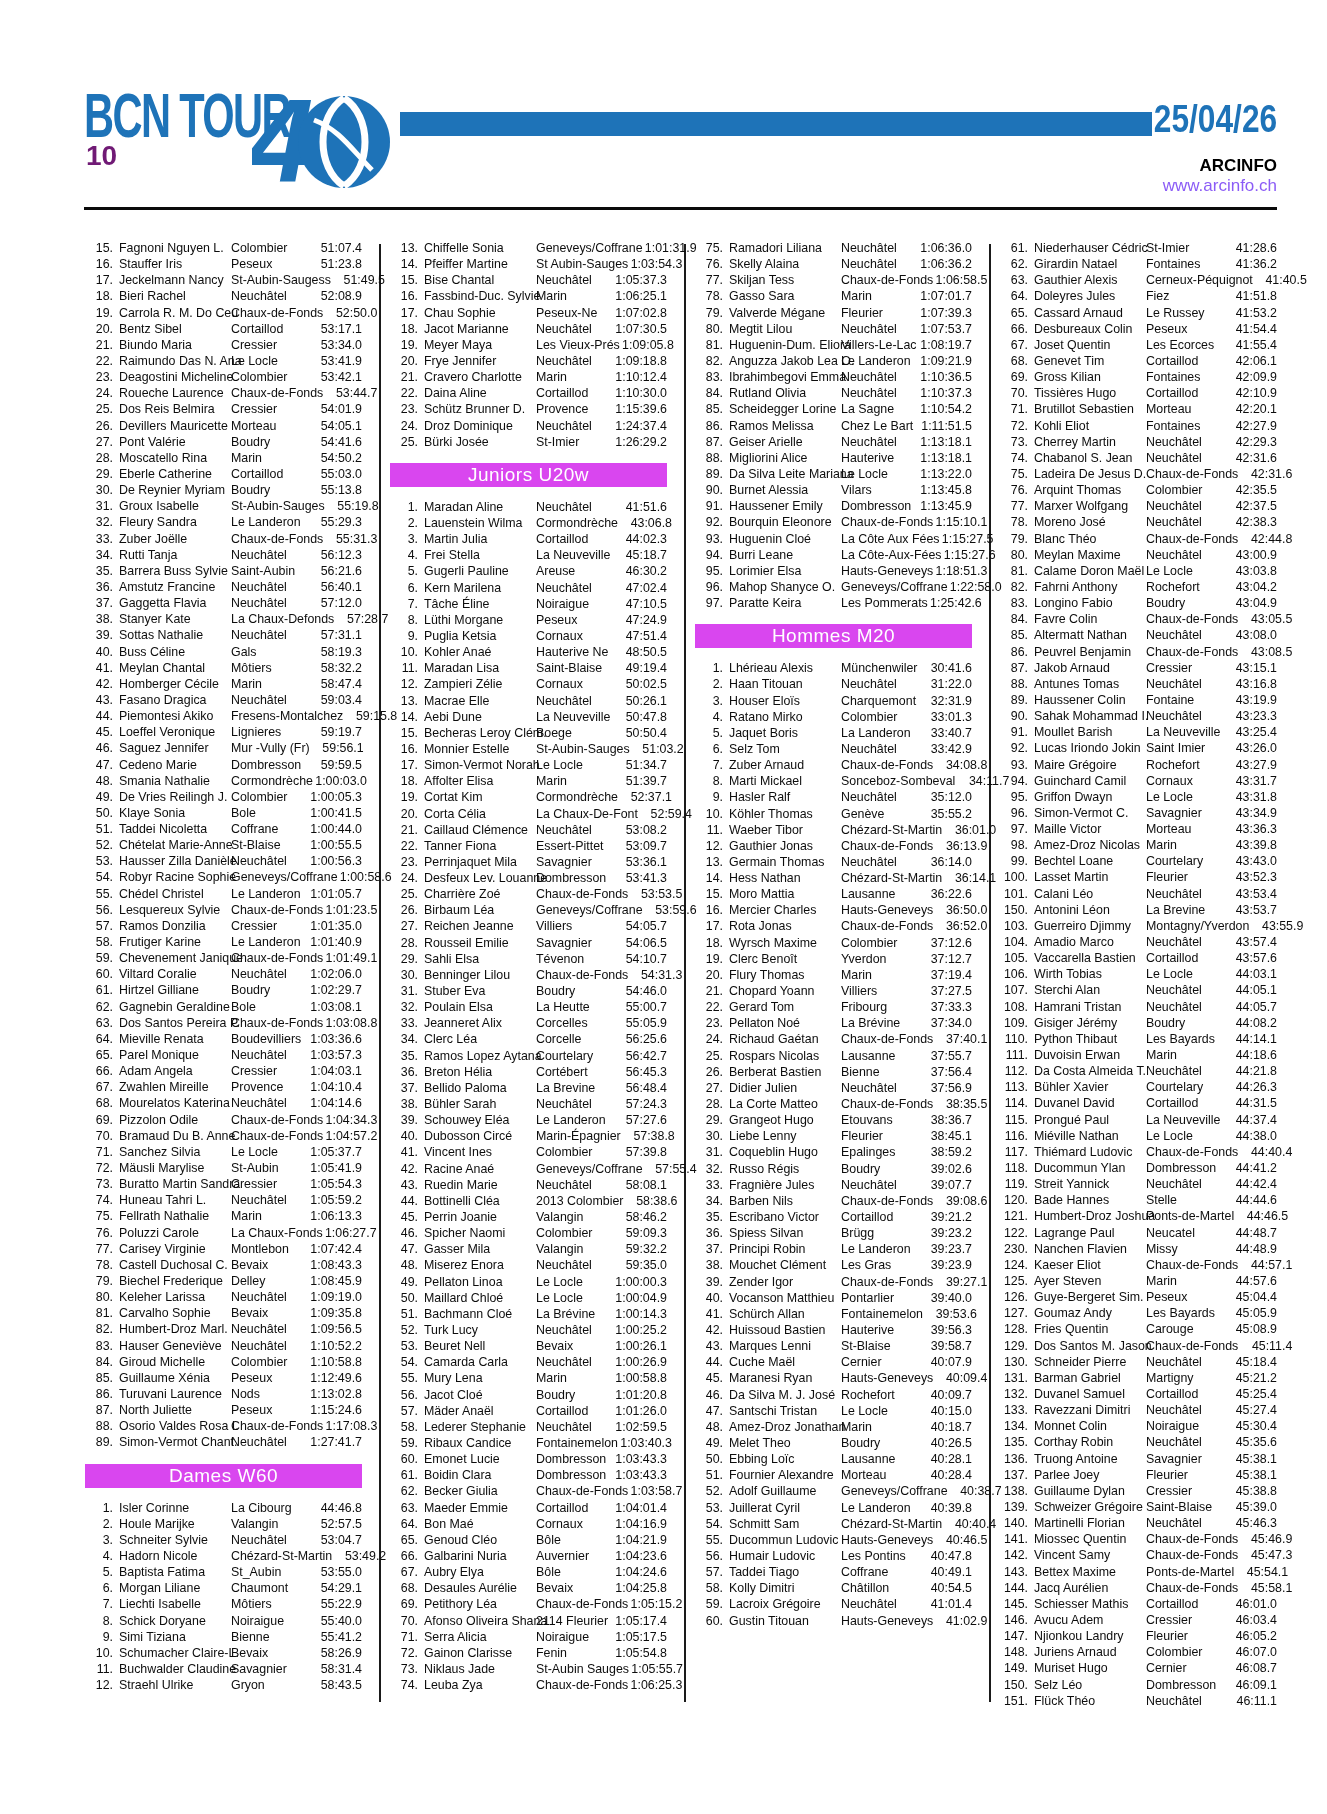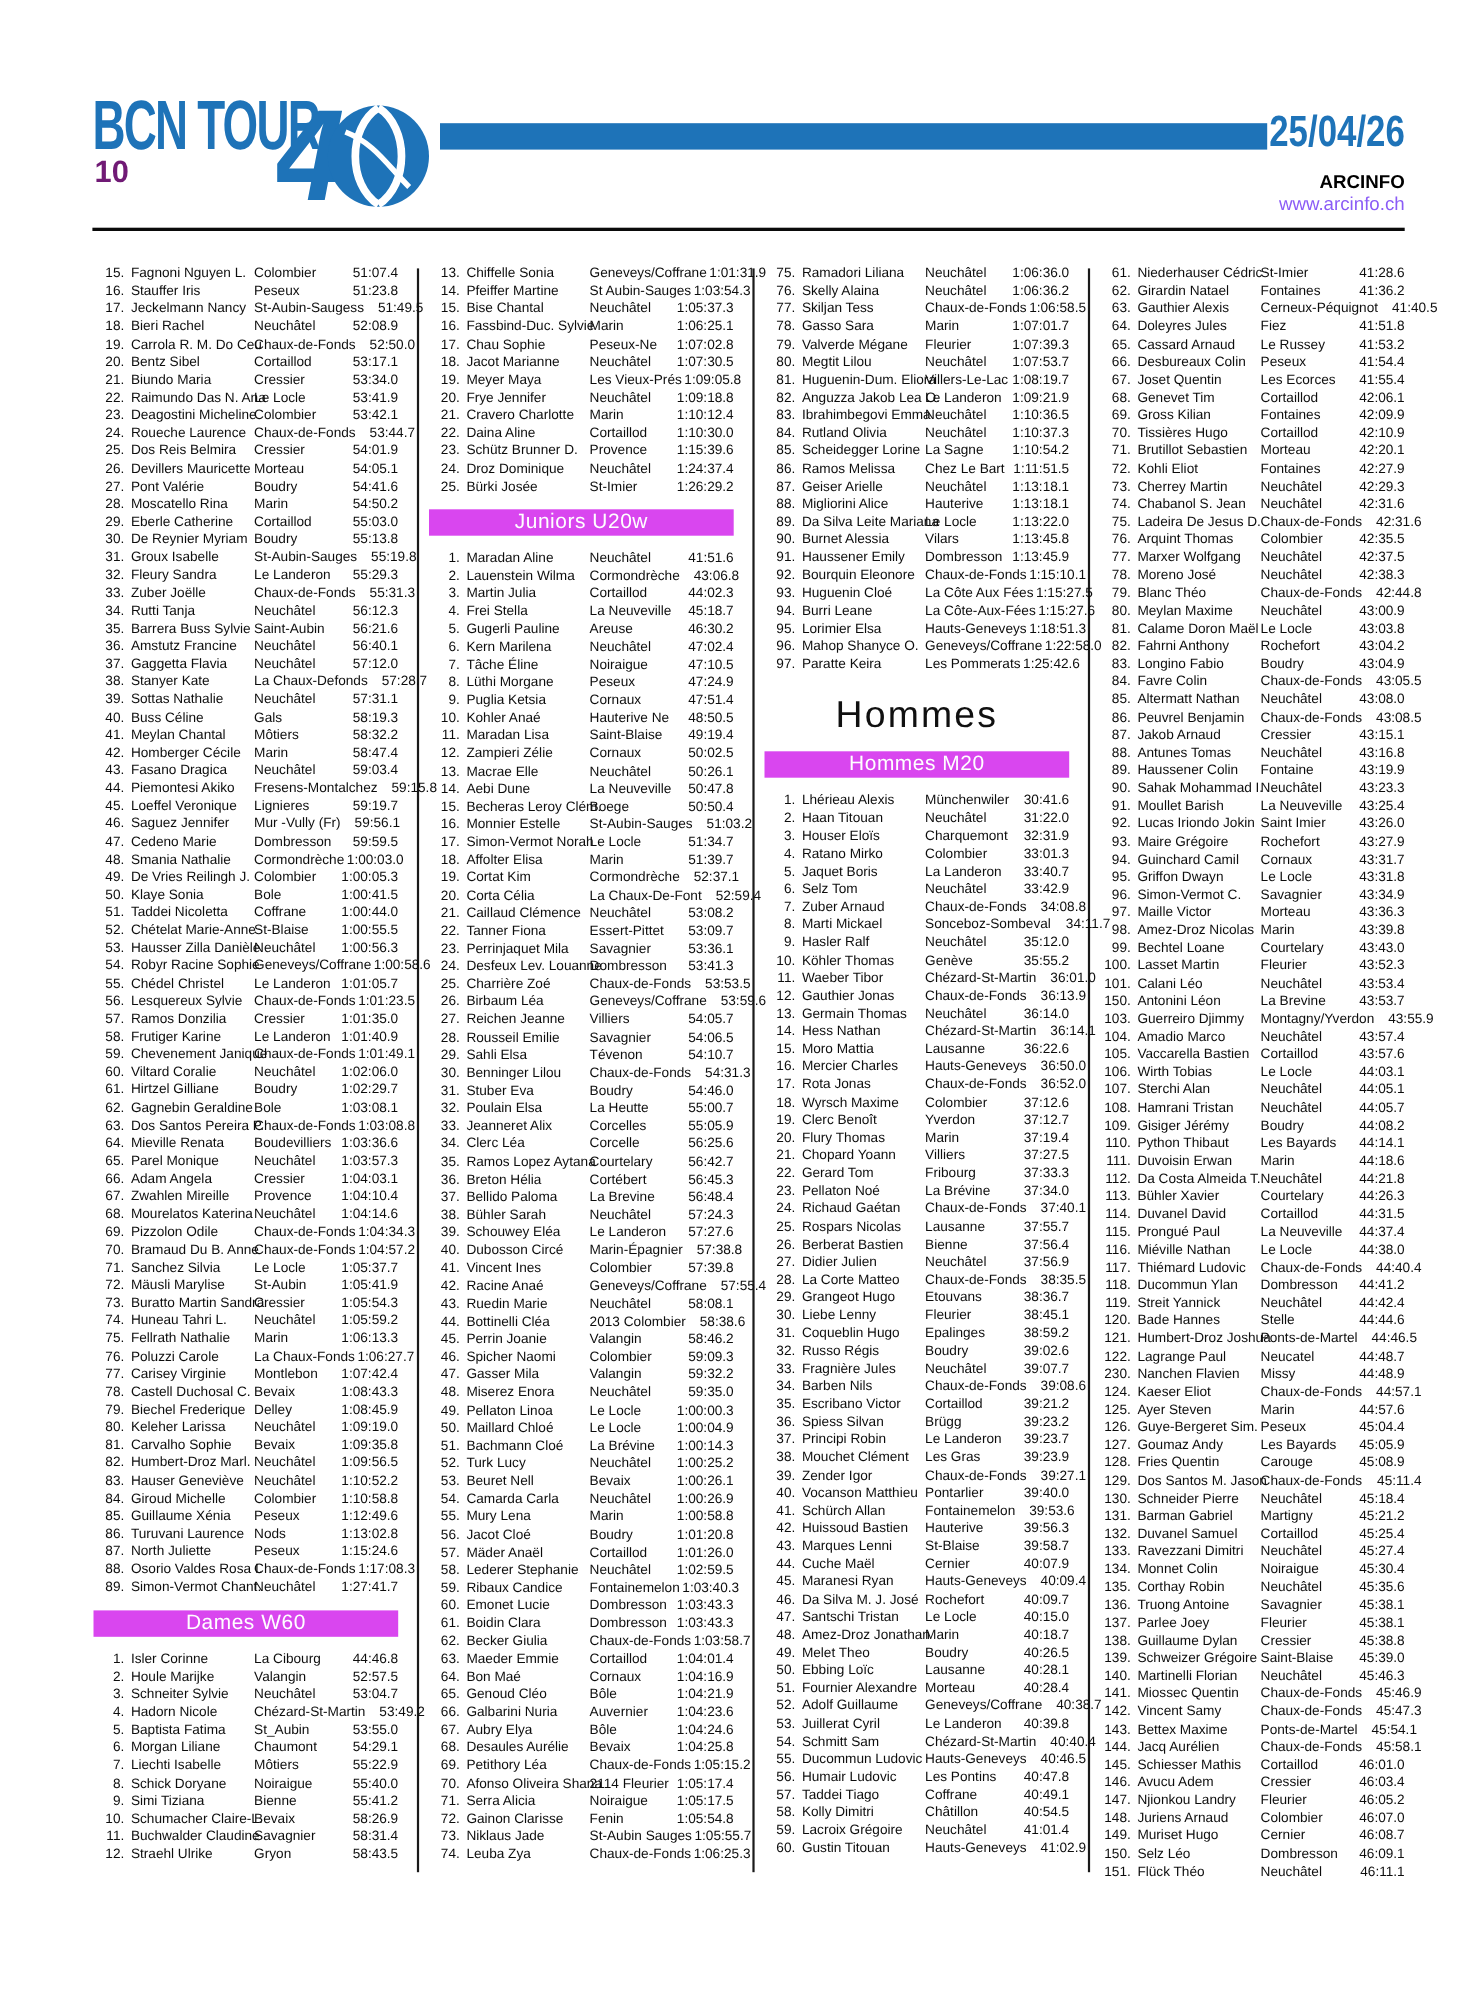--- a/index.html
+++ b/index.html
@@ -1269,21 +1269,20 @@
           <span class="place">Geneveys/Coffrane</span>
           <span class="time">1:22:58.0</span>
         </div>
         <div class="row">
           <span class="rank">97.</span>
           <span class="name">Paratte Keira</span>
           <span class="place">Les Pommerats</span>
           <span class="time">1:25:42.6</span>
         </div>
       </div>
-      <div class="bigtitle">Hommes</div>
       <div class="secbar">Hommes M20</div>
       <div>
         <div class="row">
           <span class="rank">1.</span>
           <span class="name">Lhérieau Alexis</span>
           <span class="place">Münchenwiler</span>
           <span class="time">30:41.6</span>
         </div>
         <div class="row">
           <span class="rank">2.</span>

